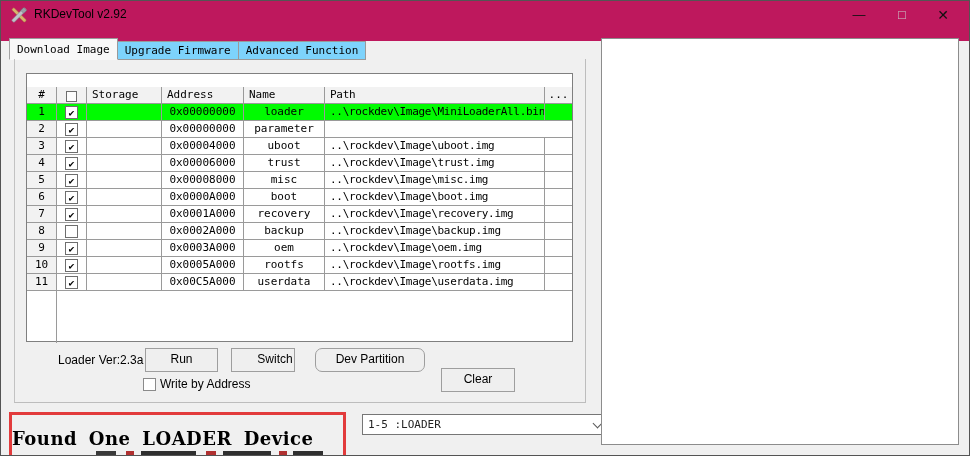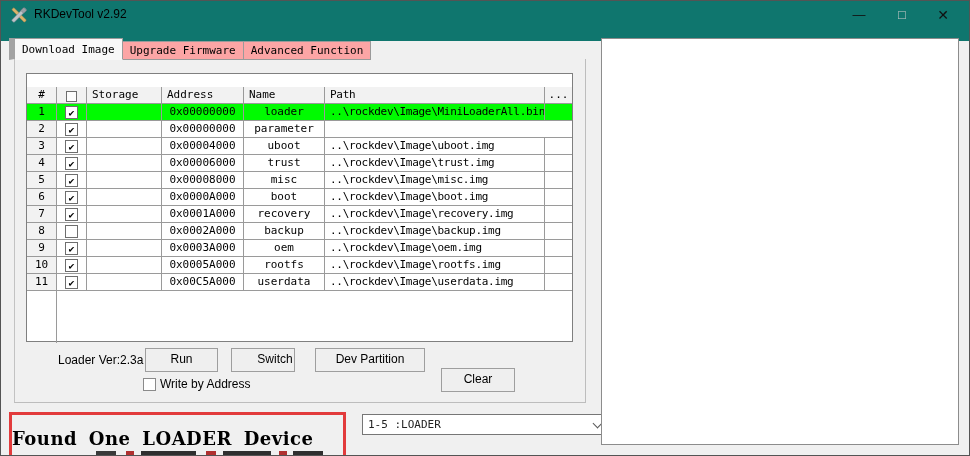--- a/index.html
+++ b/index.html
@@ -3,33 +3,33 @@
 <meta charset="utf-8">
 <style>
   * { margin:0; padding:0; box-sizing:border-box; }
   html,body { background:#cfcfcf; }
   body { font-family:"Liberation Sans", sans-serif; }
   .window{
     position:relative; width:970px; height:456px; margin:0 auto;
     background:#f0f0f0; border:1px solid #545454; overflow:hidden;
   }
   
-  .titlebar{ position:absolute; left:0; top:0; width:100%; height:40px; background:#0f766e; }
+  .titlebar{ position:absolute; left:0; top:0; width:100%; height:40px; background:#be185d; }
   .app-icon{ position:absolute; left:10px; top:6px; width:16px; height:16px; }
   .title-text{ position:absolute; left:33px; top:6px; font-size:12px; color:#000; }
   .winbtn{ position:absolute; top:0; width:40px; height:28px; text-align:center; line-height:28px; font-size:13px; color:#111; }
   .btn-min{ right:90px; }
   .btn-max{ right:47px; color:#c9c9c9; }
   .btn-close{ right:6px; font-size:14px; }
   
   .tabs{ position:absolute; left:8px; top:37px; display:flex; align-items:flex-end; height:22px;
          font-family:"DejaVu Sans Mono", monospace; font-size:11px; }
-  .tab{ height:19px; line-height:18px; padding:0 7px; background:#fca5a5; border:1px solid #9a9a9a;
+  .tab{ height:19px; line-height:18px; padding:0 7px; background:#7dd3fc; border:1px solid #9a9a9a;
         border-left:none; color:#000; white-space:nowrap; }
-  .tab:first-child{ border-left:6px solid #a3a3a3; }
+  .tab:first-child{ border-left:1px solid #a3a3a3; }
   .tab.active{ height:22px; line-height:21px; background:#f8f8f8; border-bottom:1px solid #f8f8f8; }
   
   .group-frame{ position:absolute; left:13px; top:58px; width:572px; height:344px;
         border-left:1px solid #c2c2c2; border-right:1px solid #bdbdbd; border-bottom:1px solid #bdbdbd; }
   
   .grid{ position:absolute; left:25px; top:72px; width:547px; height:269px; background:#ffffff;
          border:1px solid #7f7f7f; font-family:"DejaVu Sans Mono", monospace; font-size:11px; color:#000; }
   .t-blank{ height:13px; }
   .trow{ display:flex; height:17px; }
   .cell{ height:17px; line-height:16px; border-right:1px solid #9a9a9a; border-bottom:1px solid #9a9a9a;
@@ -238,21 +238,21 @@
         </div>
       </div>
     <div class="t-filler">
         <div class="fc0"></div>
       </div>
   </div>
 
   <div class="loader-ver">Loader Ver:2.3a</div>
   <div class="pushbtn btn-run" style="line-height:20px;">Run</div>
   <div class="pushbtn btn-switch" style="line-height:20px;padding-left:24px;">Switch</div>
-  <div class="pushbtn btn-devpart" style="line-height:20px;">Dev Partition</div>
+  <div class="pushbtn btn-devpart" style="line-height:20px;border-radius:7px;">Dev Partition</div>
   <div class="pushbtn btn-clear" style="line-height:20px;margin-top:20px;">Clear</div>
 
   <div class="wba">
     <span class="wba-box"></span>
     <span>Write by Address</span>
   </div>
 
   <div class="status-box">
     <span class="status-text">Found One LOADER Device</span>
   </div>

